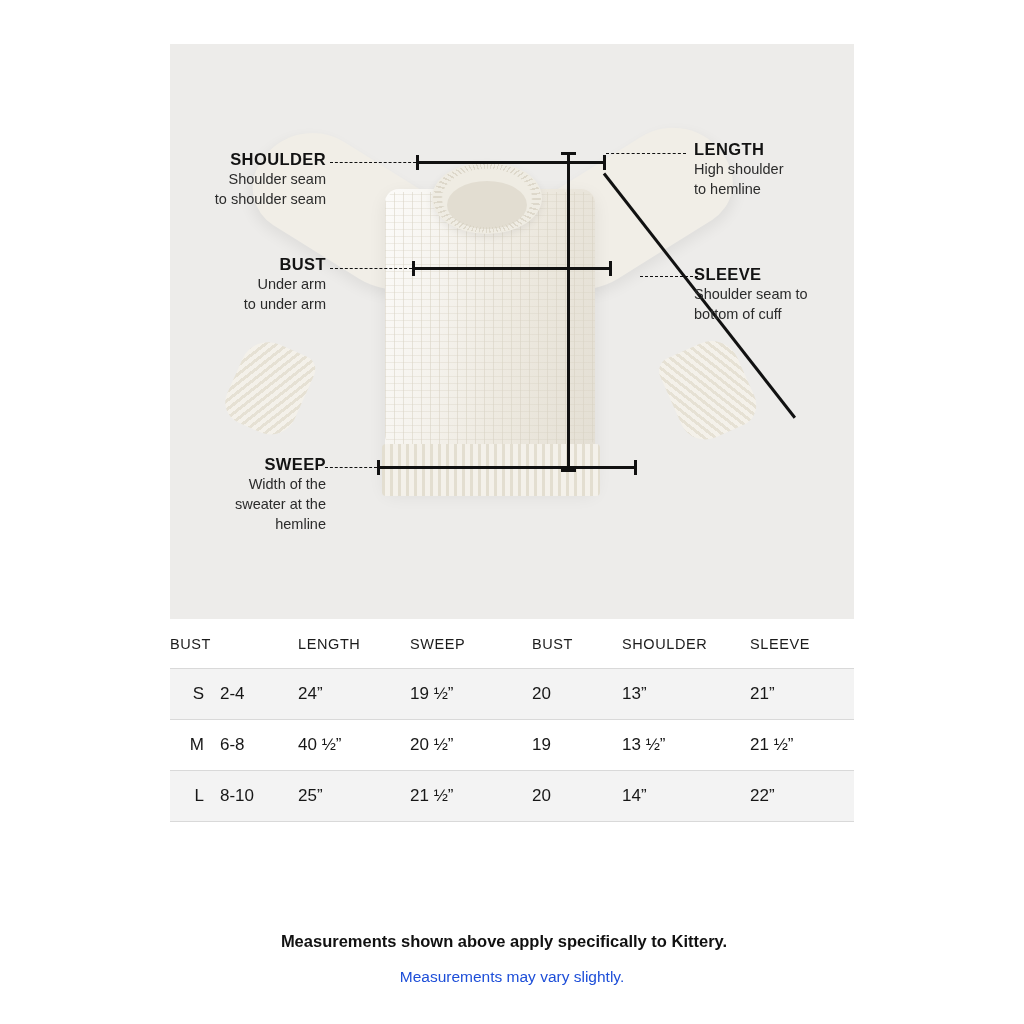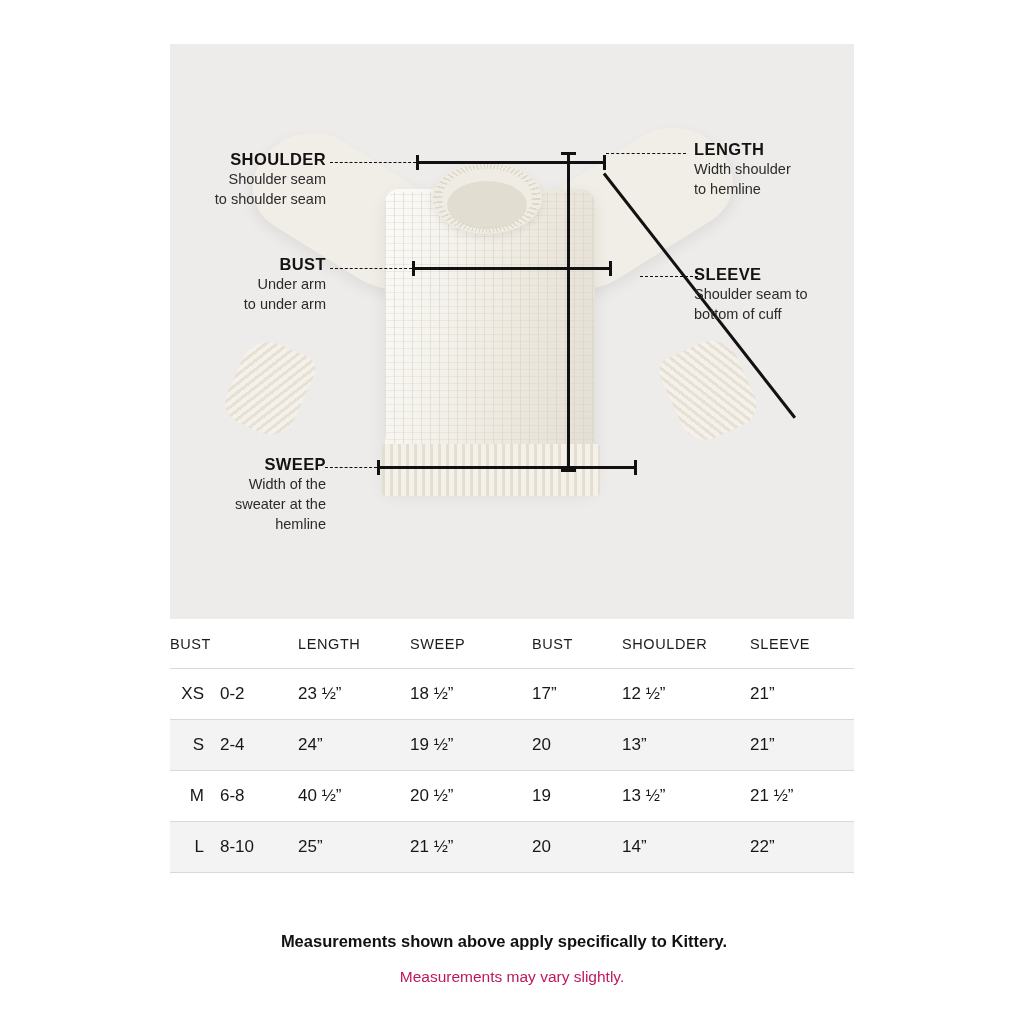--- a/index.html
+++ b/index.html
@@ -239,21 +239,21 @@
     font-size: 16.5px;
     font-weight: bold;
     color: #111;
   }
   .footnote2 {
     position: absolute;
     left: 0; right: 0;
     top: 968px;
     text-align: center;
     font-size: 15.5px;
-    color: #be185d;
+    color: #1d4ed8;
   }
 </style>
 </head>
 <body>
 
 <div class="diagram">
   <div class="photo-wrap">
     <div class="sweater">
       <div class="sleeve-left"></div>
       <div class="sleeve-right"></div>
@@ -311,21 +311,21 @@
 
 <div class="label-block ta-r" style="left:140px; top:455px; width:186px;">
   <div class="label-title">SWEEP</div>
   <div class="label-sub">Width of the</div>
   <div class="label-sub">sweater at the</div>
   <div class="label-sub">hemline</div>
 </div>
 
 <div class="label-block ta-l" style="left:694px; top:140px; width:200px;">
   <div class="label-title">LENGTH</div>
-  <div class="label-sub">Width shoulder</div>
+  <div class="label-sub">High shoulder</div>
   <div class="label-sub">to hemline</div>
 </div>
 
 <div class="label-block ta-l" style="left:694px; top:265px; width:210px;">
   <div class="label-title">SLEEVE</div>
   <div class="label-sub">Shoulder seam to</div>
   <div class="label-sub">bottom of cuff</div>
 </div>
 
 <table class="table">
@@ -333,33 +333,20 @@
     <tr>
       <th class="col-size pad-l">BUST</th>
       <th class="col-len">LENGTH</th>
       <th class="col-sweep">SWEEP</th>
       <th class="col-bust">BUST</th>
       <th class="col-shoulder">SHOULDER</th>
       <th class="col-sleeve">SLEEVE</th>
     </tr>
   </thead>
   <tbody>
-    <tr>
-      <td class="col-size">
-        <div class="size-cell">
-          <span class="size-letter">XS</span>
-          <span class="size-range">0-2</span>
-        </div>
-      </td>
-      <td class="col-len">23 ½”</td>
-      <td class="col-sweep">18 ½”</td>
-      <td class="col-bust">17”</td>
-      <td class="col-shoulder">12 ½”</td>
-      <td class="col-sleeve">21”</td>
-    </tr>
     <tr class="alt">
       <td class="col-size">
         <div class="size-cell">
           <span class="size-letter">S</span>
           <span class="size-range">2-4</span>
         </div>
       </td>
       <td class="col-len">24”</td>
       <td class="col-sweep">19 ½”</td>
       <td class="col-bust">20</td>

